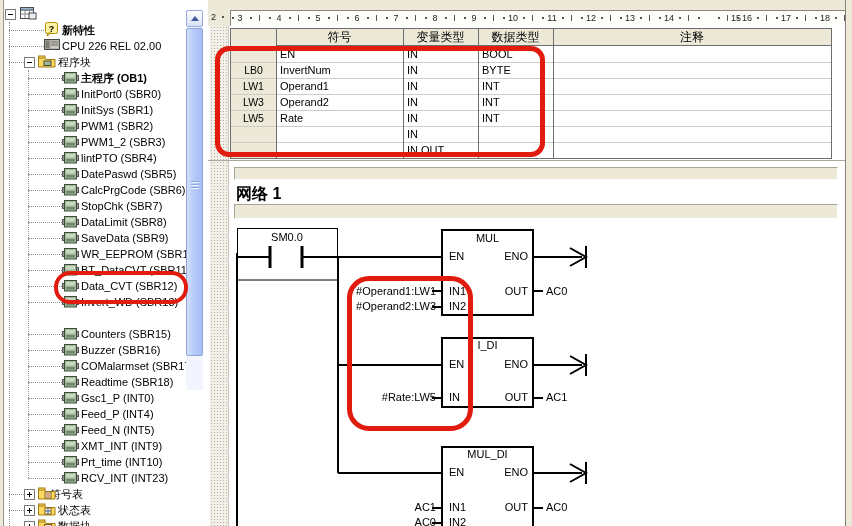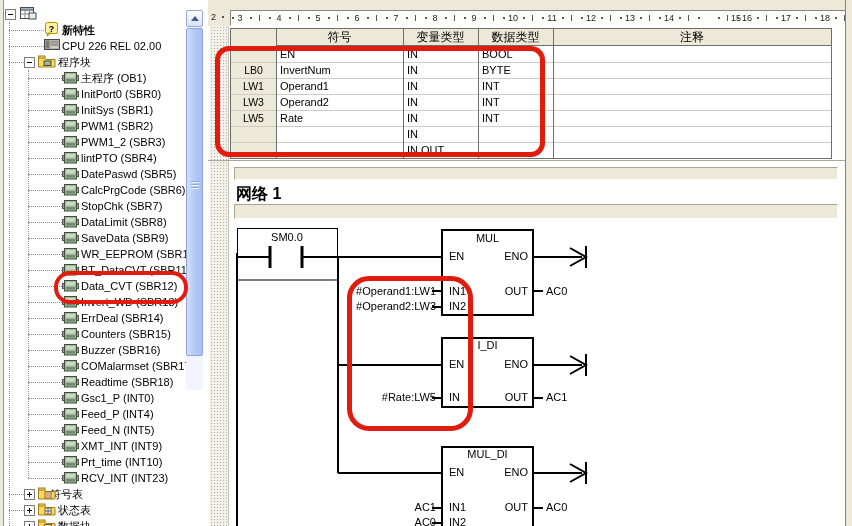--- a/index.html
+++ b/index.html
@@ -114,21 +114,21 @@
         </div>
         <div class="ticon" style="left: 38px; top: 0px;">
           <svg width="18" height="14">
             <path d="M0.5 3.5 h6 l1.5 2 h9 v7.5 h-16.5 Z" fill="#FFD95E" stroke="#A07C1A"></path>
             <rect x="0.5" y="2" width="6.5" height="2" fill="#FFD95E" stroke="#A07C1A"></rect>
             <rect x="6" y="7" width="7" height="4.5" fill="#9FB89A" stroke="#3E4E3A"></rect>
           </svg>
         </div>
         <div class="tlabel" style="left: 58px;">程序块</div>
       </div>
-      <div class="titem" style="left: 0px; top: 70px; width: 162px;">
+      <div class="titem" style="left: 0px; top: 70px; width: 162px; font-weight: bold;">
         <div class="dots-h" style="left: 28px; top: 8px; width: 34px;"></div>
         <div class="ticon" style="left: 62px; top: 0px;">
           <svg width="17" height="15">
             <rect x="0.5" y="5.5" width="3" height="5" fill="#9a9a92" stroke="#555"></rect>
             <rect x="13.5" y="5.5" width="3" height="5" fill="#9a9a92" stroke="#555"></rect>
             <rect x="2.5" y="2.5" width="12" height="10.5" fill="#9FB89A" stroke="#3E4E3A"></rect>
             <rect x="4" y="4" width="9" height="3.5" fill="#C9DAC3"></rect>
             <rect x="4" y="9" width="9" height="2.5" fill="#718968"></rect>
           </svg>
         </div>
@@ -308,33 +308,20 @@
         <div class="ticon" style="left: 62px; top: 0px;">
           <svg width="17" height="15">
             <rect x="0.5" y="5.5" width="3" height="5" fill="#9a9a92" stroke="#555"></rect>
             <rect x="13.5" y="5.5" width="3" height="5" fill="#9a9a92" stroke="#555"></rect>
             <rect x="2.5" y="2.5" width="12" height="10.5" fill="#9FB89A" stroke="#3E4E3A"></rect>
             <rect x="4" y="4" width="9" height="3.5" fill="#C9DAC3"></rect>
             <rect x="4" y="9" width="9" height="2.5" fill="#718968"></rect>
           </svg>
         </div>
         <div class="tlabel" style="left: 81px;">Invert_WD (SBR13)</div>
-      </div>
-      <div class="titem" style="left: 0px; top: 310px; width: 186px;">
-        <div class="dots-h" style="left: 28px; top: 8px; width: 34px;"></div>
-        <div class="ticon" style="left: 62px; top: 0px;">
-          <svg width="17" height="15">
-            <rect x="0.5" y="5.5" width="3" height="5" fill="#9a9a92" stroke="#555"></rect>
-            <rect x="13.5" y="5.5" width="3" height="5" fill="#9a9a92" stroke="#555"></rect>
-            <rect x="2.5" y="2.5" width="12" height="10.5" fill="#9FB89A" stroke="#3E4E3A"></rect>
-            <rect x="4" y="4" width="9" height="3.5" fill="#C9DAC3"></rect>
-            <rect x="4" y="9" width="9" height="2.5" fill="#718968"></rect>
-          </svg>
-        </div>
-        <div class="tlabel" style="left: 81px;">ErrDeal (SBR14)</div>
       </div>
       <div class="titem" style="left: 0px; top: 326px; width: 186px;">
         <div class="dots-h" style="left: 28px; top: 8px; width: 34px;"></div>
         <div class="ticon" style="left: 62px; top: 0px;">
           <svg width="17" height="15">
             <rect x="0.5" y="5.5" width="3" height="5" fill="#9a9a92" stroke="#555"></rect>
             <rect x="13.5" y="5.5" width="3" height="5" fill="#9a9a92" stroke="#555"></rect>
             <rect x="2.5" y="2.5" width="12" height="10.5" fill="#9FB89A" stroke="#3E4E3A"></rect>
             <rect x="4" y="4" width="9" height="3.5" fill="#C9DAC3"></rect>
             <rect x="4" y="9" width="9" height="2.5" fill="#718968"></rect>

